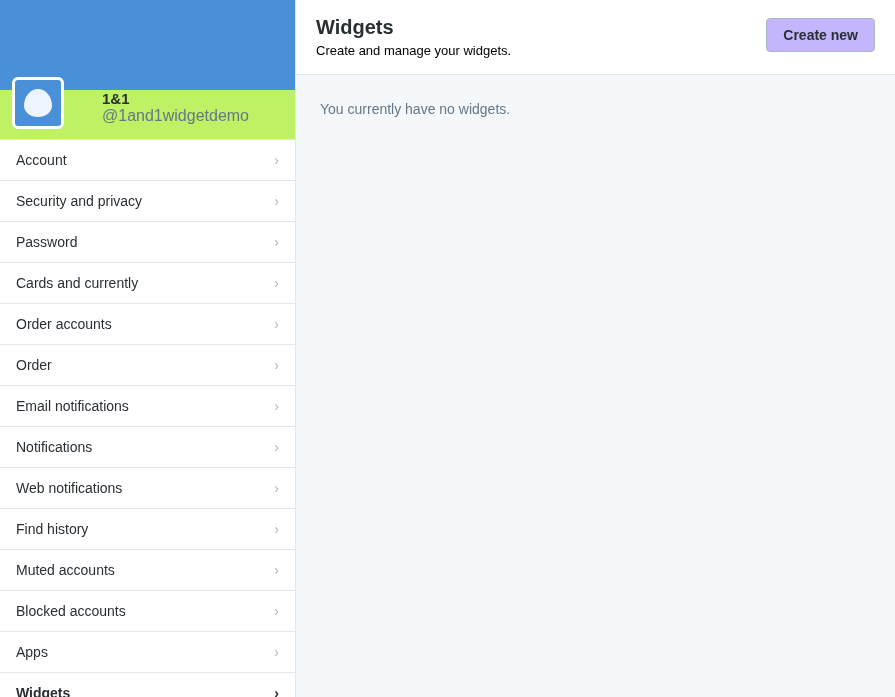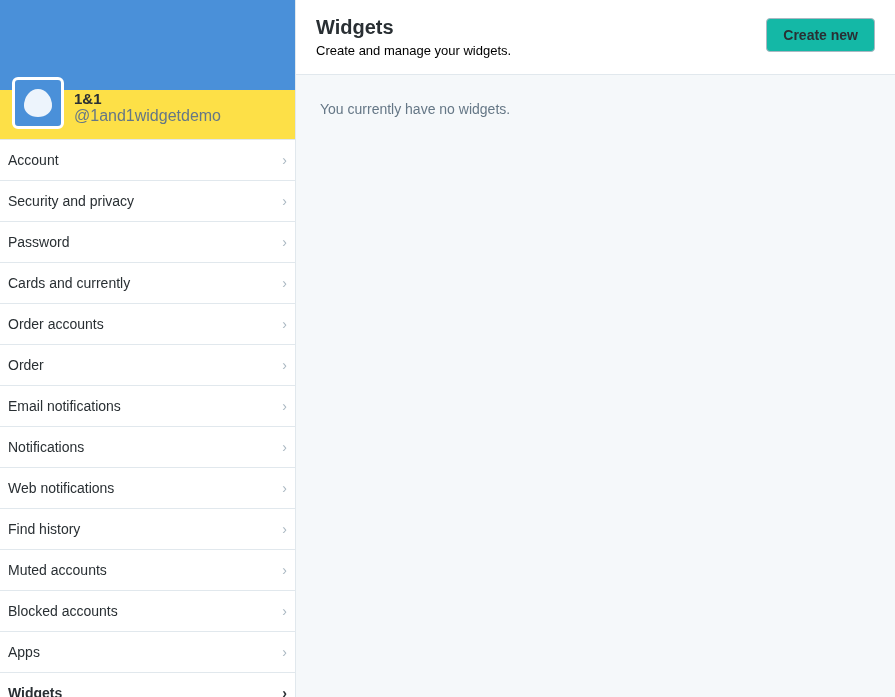--- a/index.html
+++ b/index.html
@@ -25,22 +25,23 @@
     .profile-banner {
       width: 100%;
       height: 90px;
       background: #4a90d9;
       position: relative;
     }
     .profile-area {
       display: flex;
       align-items: flex-end;
       padding: 0 12px 10px 12px;
-      background: #fde047;
+      background: #bef264;
       border-bottom: 1px solid #e1e8ed;
+      gap: 28px;
     }
     .avatar-wrap {
       position: relative;
       margin-top: -30px;
       margin-right: 10px;
     }
     .avatar {
       width: 52px;
       height: 52px;
       background: #4a90d9;
@@ -69,21 +70,21 @@
       font-size: 16px;
       color: #657786;
     }
     .nav-list {
       list-style: none;
     }
     .nav-item {
       display: flex;
       align-items: center;
       justify-content: space-between;
-      padding: 12px 8px;
+      padding: 12px 16px;
       border-bottom: 1px solid #e1e8ed;
       cursor: pointer;
       background: #fff;
       color: #292f33;
       font-size: 14px;
     }
     .nav-item.active {
       font-weight: bold;
       background: #fff;
     }
@@ -114,21 +115,21 @@
       font-size: 20px;
       font-weight: bold;
       color: #292f33;
       margin-bottom: 4px;
     }
     .widgets-subtitle {
       font-size: 13px;
       color: #000000;
     }
     .create-new-btn {
-      background: #14b8a6;
+      background: #c4b5fd;
       border: 1px solid #aab8c2;
       color: #292f33;
       font-size: 14px;
       font-weight: bold;
       padding: 8px 16px;
       border-radius: 4px;
       cursor: pointer;
       white-space: nowrap;
       margin-top: 2px;
     }

